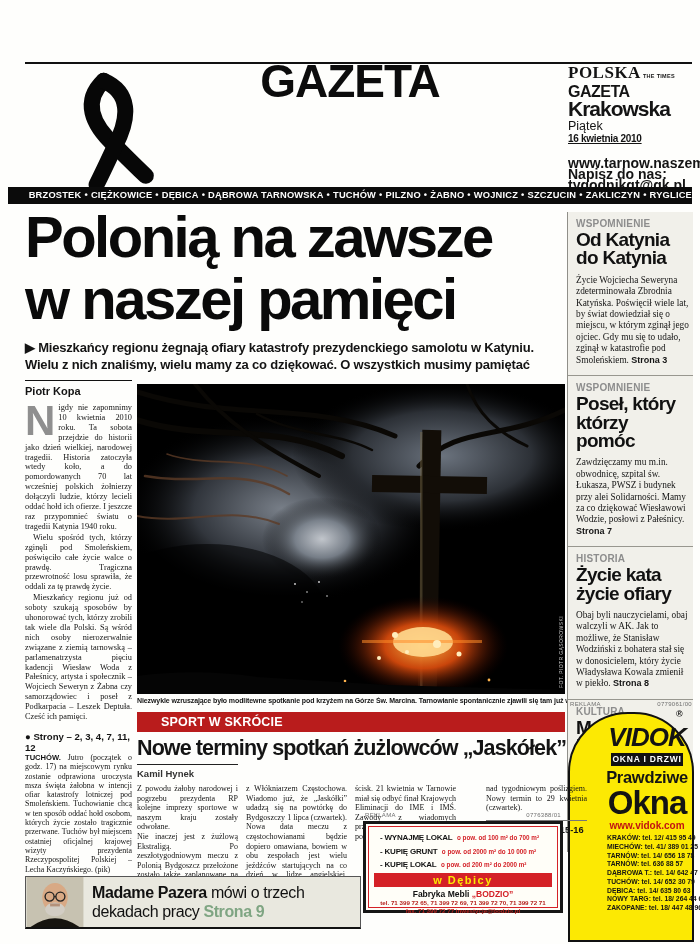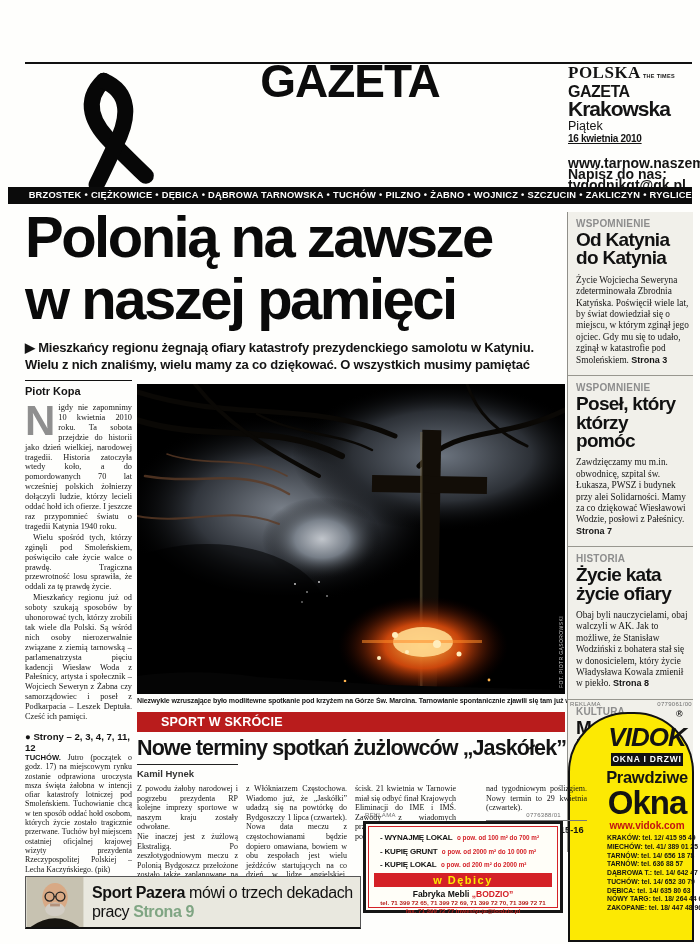--- a/index.html
+++ b/index.html
@@ -341,17 +341,17 @@
       <ellipse cx="29" cy="33" rx="10" ry="7" fill="#d2cdc4"></ellipse>
       <rect x="24" y="27" width="10" height="3" fill="#b4917a"></rect>
       <g fill="none" stroke="#222" stroke-width="1.4">
         <circle cx="23.5" cy="20" r="4.6"></circle>
           <circle cx="34.5" cy="20" r="4.6"></circle>
           <path d="M28.1,20 L29.9,20"></path>
       </g>
       <path d="M4,51 Q29,33 54,51 Z" fill="#16140f"></path>
     </svg>
     <div class="pz-text">
-      <b>Sport Pazera</b><span> mówi o trzech dekadach pracy </span><b class="green">Strona 9</b>
+      <b>Madame Pazera</b><span> mówi o trzech dekadach pracy </span><b class="green">Strona 9</b>
     </div>
   </div>
 
 </div>
 
 </body></html>

